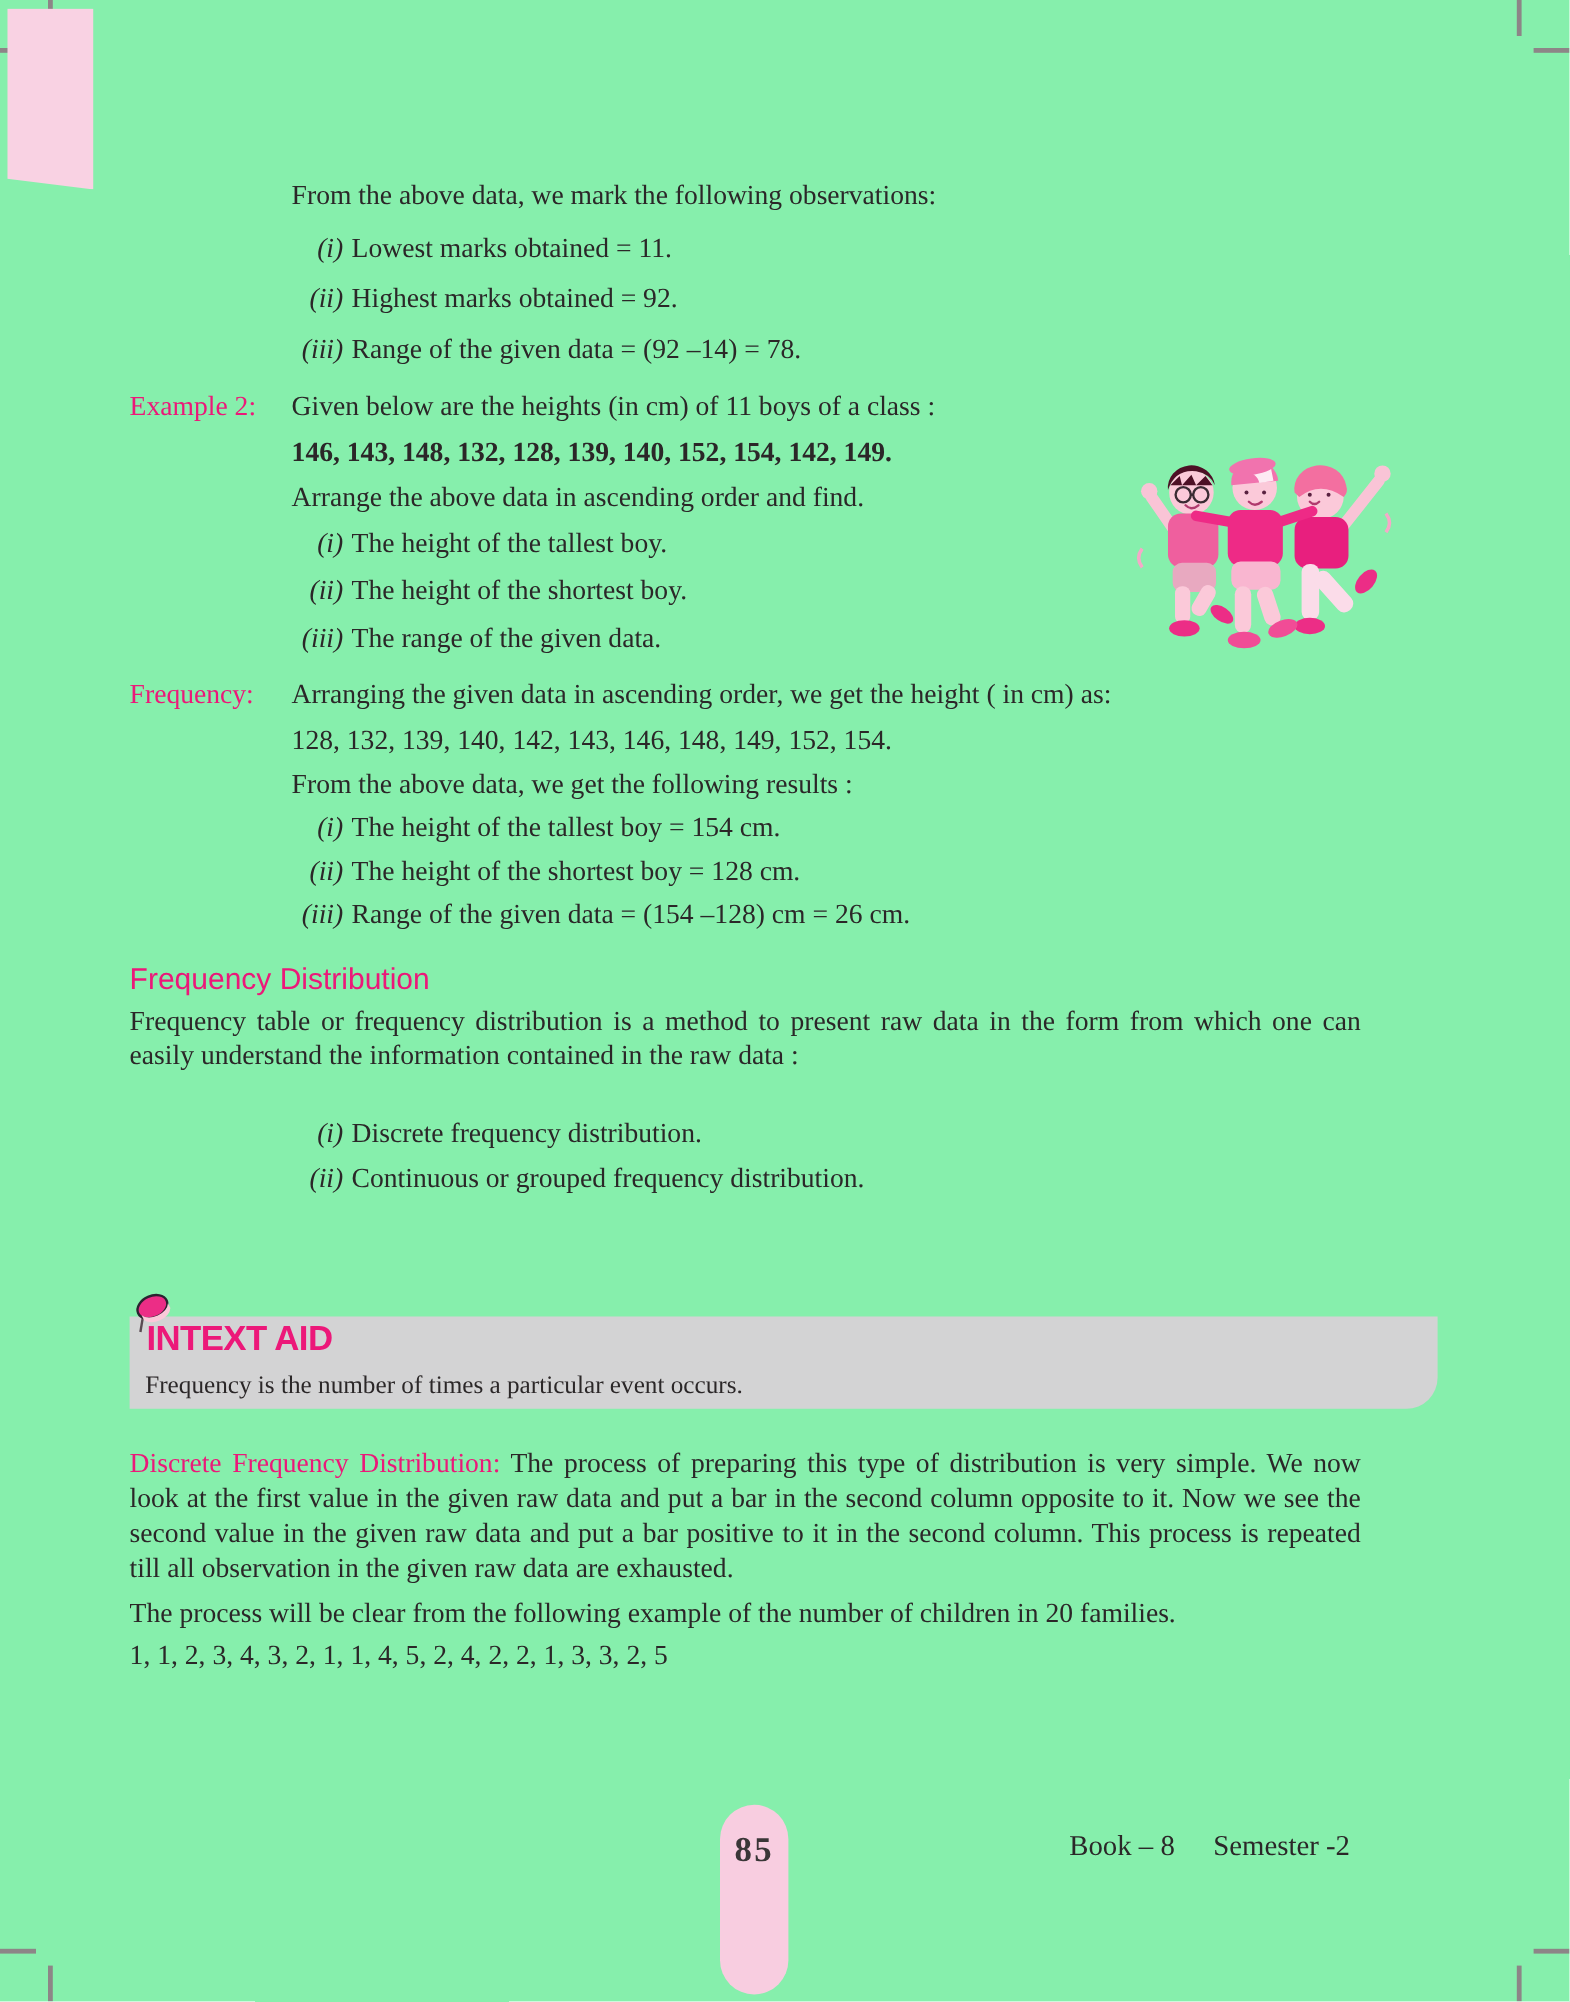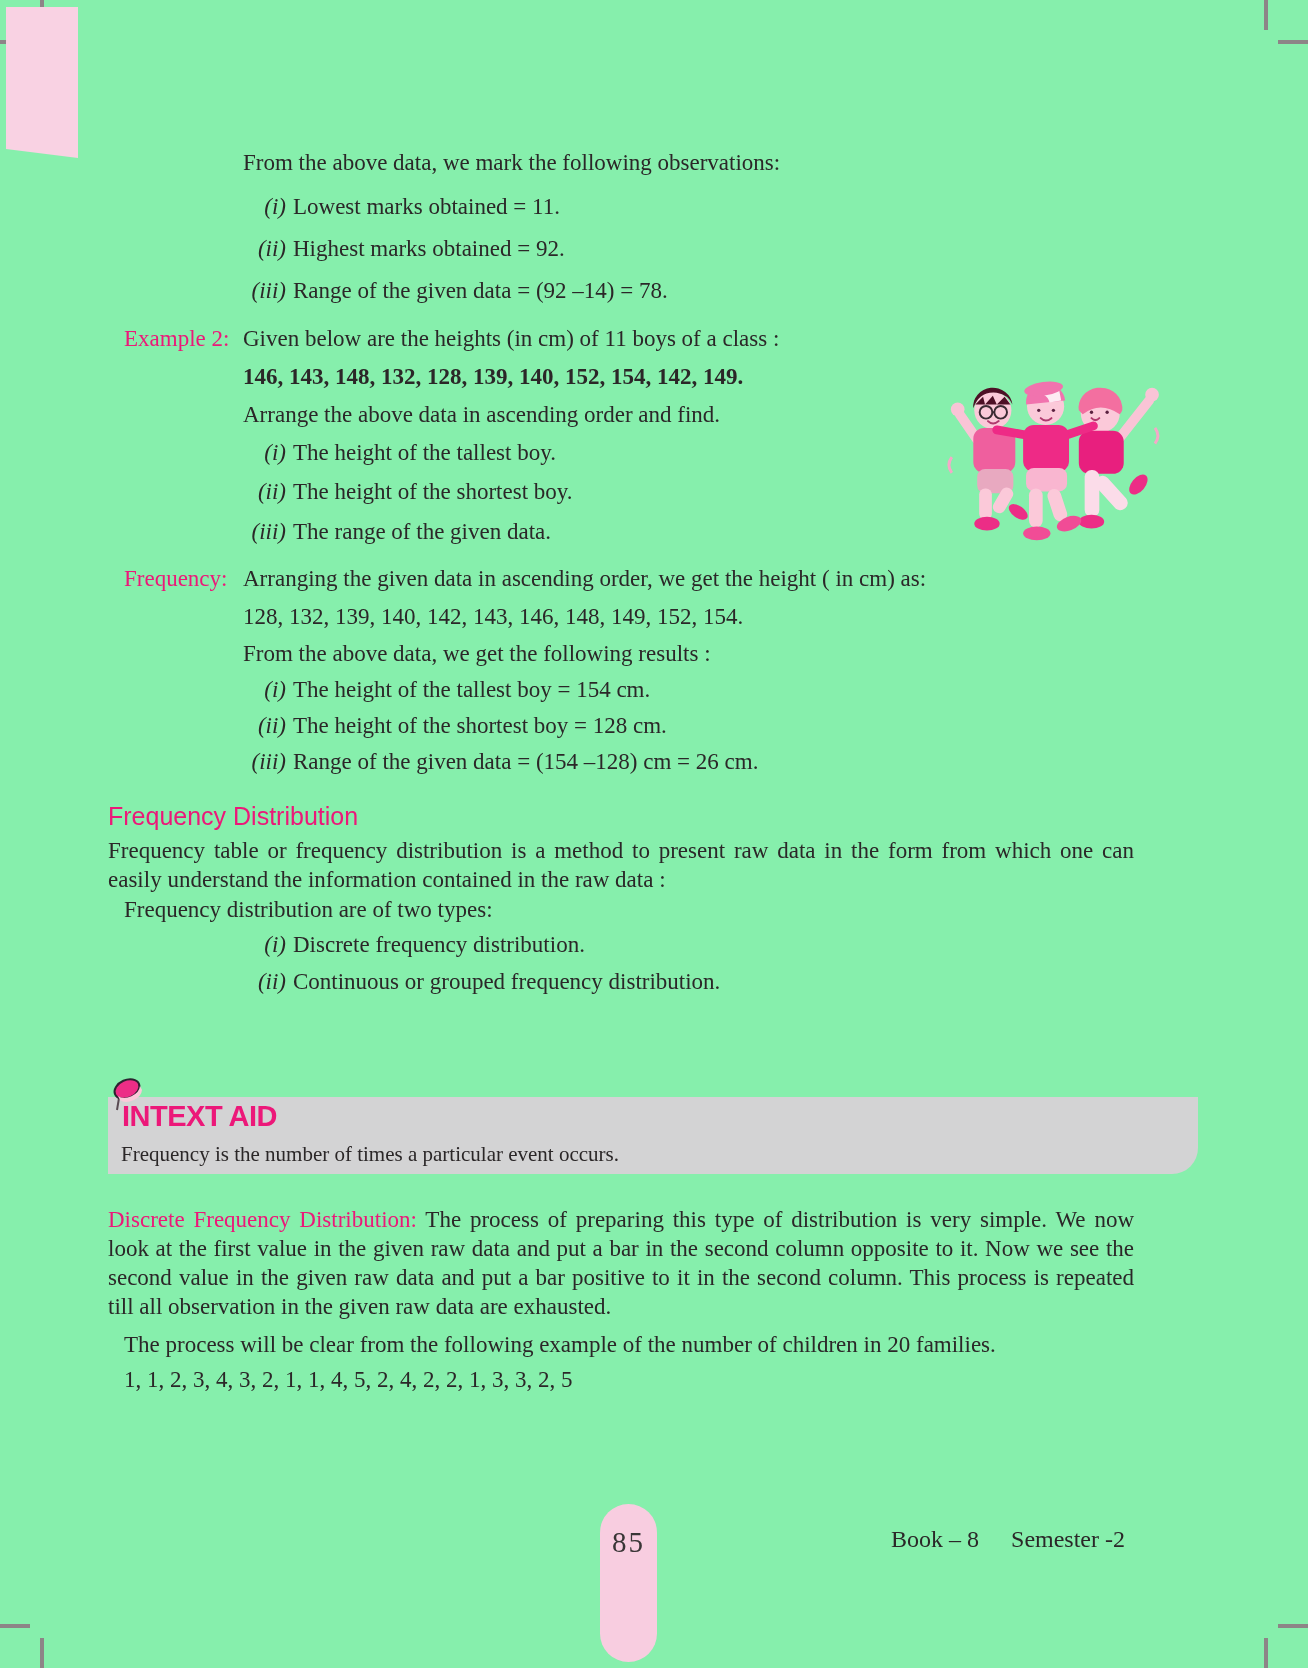--- a/index.html
+++ b/index.html
@@ -17,21 +17,21 @@
   .crop.v{width:4px;height:30px;}
   .crop.h{width:30px;height:4px;}
   
   .ribbon{
     position:absolute;left:6px;top:7px;width:72px;height:151px;
     background:#f9d2e3;
     clip-path:polygon(0 0,100% 0,100% 100%,0 94%);
   }
   .accent{color:#ec1879;}
   .lead{position:absolute;left:243px;font-size:23px;white-space:nowrap;}
-  .side-label{position:absolute;left:124px;font-size:23px;white-space:nowrap;font-family:Liberation Serif, serif;}
+  .side-label{position:absolute;left:108px;font-size:23px;white-space:nowrap;font-family:Liberation Serif, serif;}
   .content-line{position:absolute;left:243px;font-size:23px;white-space:nowrap;}
   .item-row{position:absolute;left:212px;display:flex;align-items:baseline;font-size:23px;white-space:nowrap;}
   .item-num{width:74px;text-align:right;font-style:italic;flex:none;}
   .item-text{margin-left:7px;}
   .section-heading{
     position:absolute;left:108px;
     font-family:"Liberation Sans", sans-serif;
     font-size:25px;color:#ec1879;white-space:nowrap;
   }
   .para{position:absolute;left:108px;width:1026px;font-size:23px;line-height:29px;text-align:justify;}
@@ -45,21 +45,21 @@
     font-size:29px;letter-spacing:-0.5px;color:#ec1879;white-space:nowrap;
   }
   .aid-body{position:absolute;left:121px;top:1142px;font-size:21px;white-space:nowrap;}
   .pin{position:absolute;left:110px;top:1072px;}
   .pill{
     position:absolute;left:600px;top:1504px;width:57px;height:158px;
     background:#f8cde0;border-radius:29px;
   }
   .page-num{
     position:absolute;left:600px;top:1526px;width:57px;text-align:center;
-    font-size:29px;font-weight:normal;letter-spacing:2px;color:#3a3637;
+    font-size:29px;font-weight:bold;letter-spacing:2px;color:#3a3637;
   }
   .book-footer{
     position:absolute;right:183px;top:1526px;display:flex;gap:32px;
     font-size:24px;white-space:nowrap;
   }
   .illu{position:absolute;left:932px;top:340px;}
 </style>
 </head>
 <body>
 
@@ -175,21 +175,20 @@
     <span class="item-num">(ii)</span>
     <span class="item-text">The height of the shortest boy = 128 cm.</span>
   </div>
   <div class="item-row" style="top:749px;">
     <span class="item-num">(iii)</span>
     <span class="item-text">Range of the given data = (154 –128) cm = 26 cm.</span>
   </div>
 
   <div class="section-heading" style="top:802px;">Frequency Distribution</div>
   <div class="para" style="top:836px;">Frequency table or frequency distribution is a method to present raw data in the form from which one can easily understand the information contained in the raw data :</div>
-  <div class="side-label" style="top:897px;">Frequency distribution are of two types:</div>
   <div class="item-row" style="top:932px;">
     <span class="item-num">(i)</span>
     <span class="item-text">Discrete frequency distribution.</span>
   </div>
   <div class="item-row" style="top:969px;">
     <span class="item-num">(ii)</span>
     <span class="item-text">Continuous or grouped frequency distribution.</span>
   </div>
 
   <div class="aid-box"></div>

